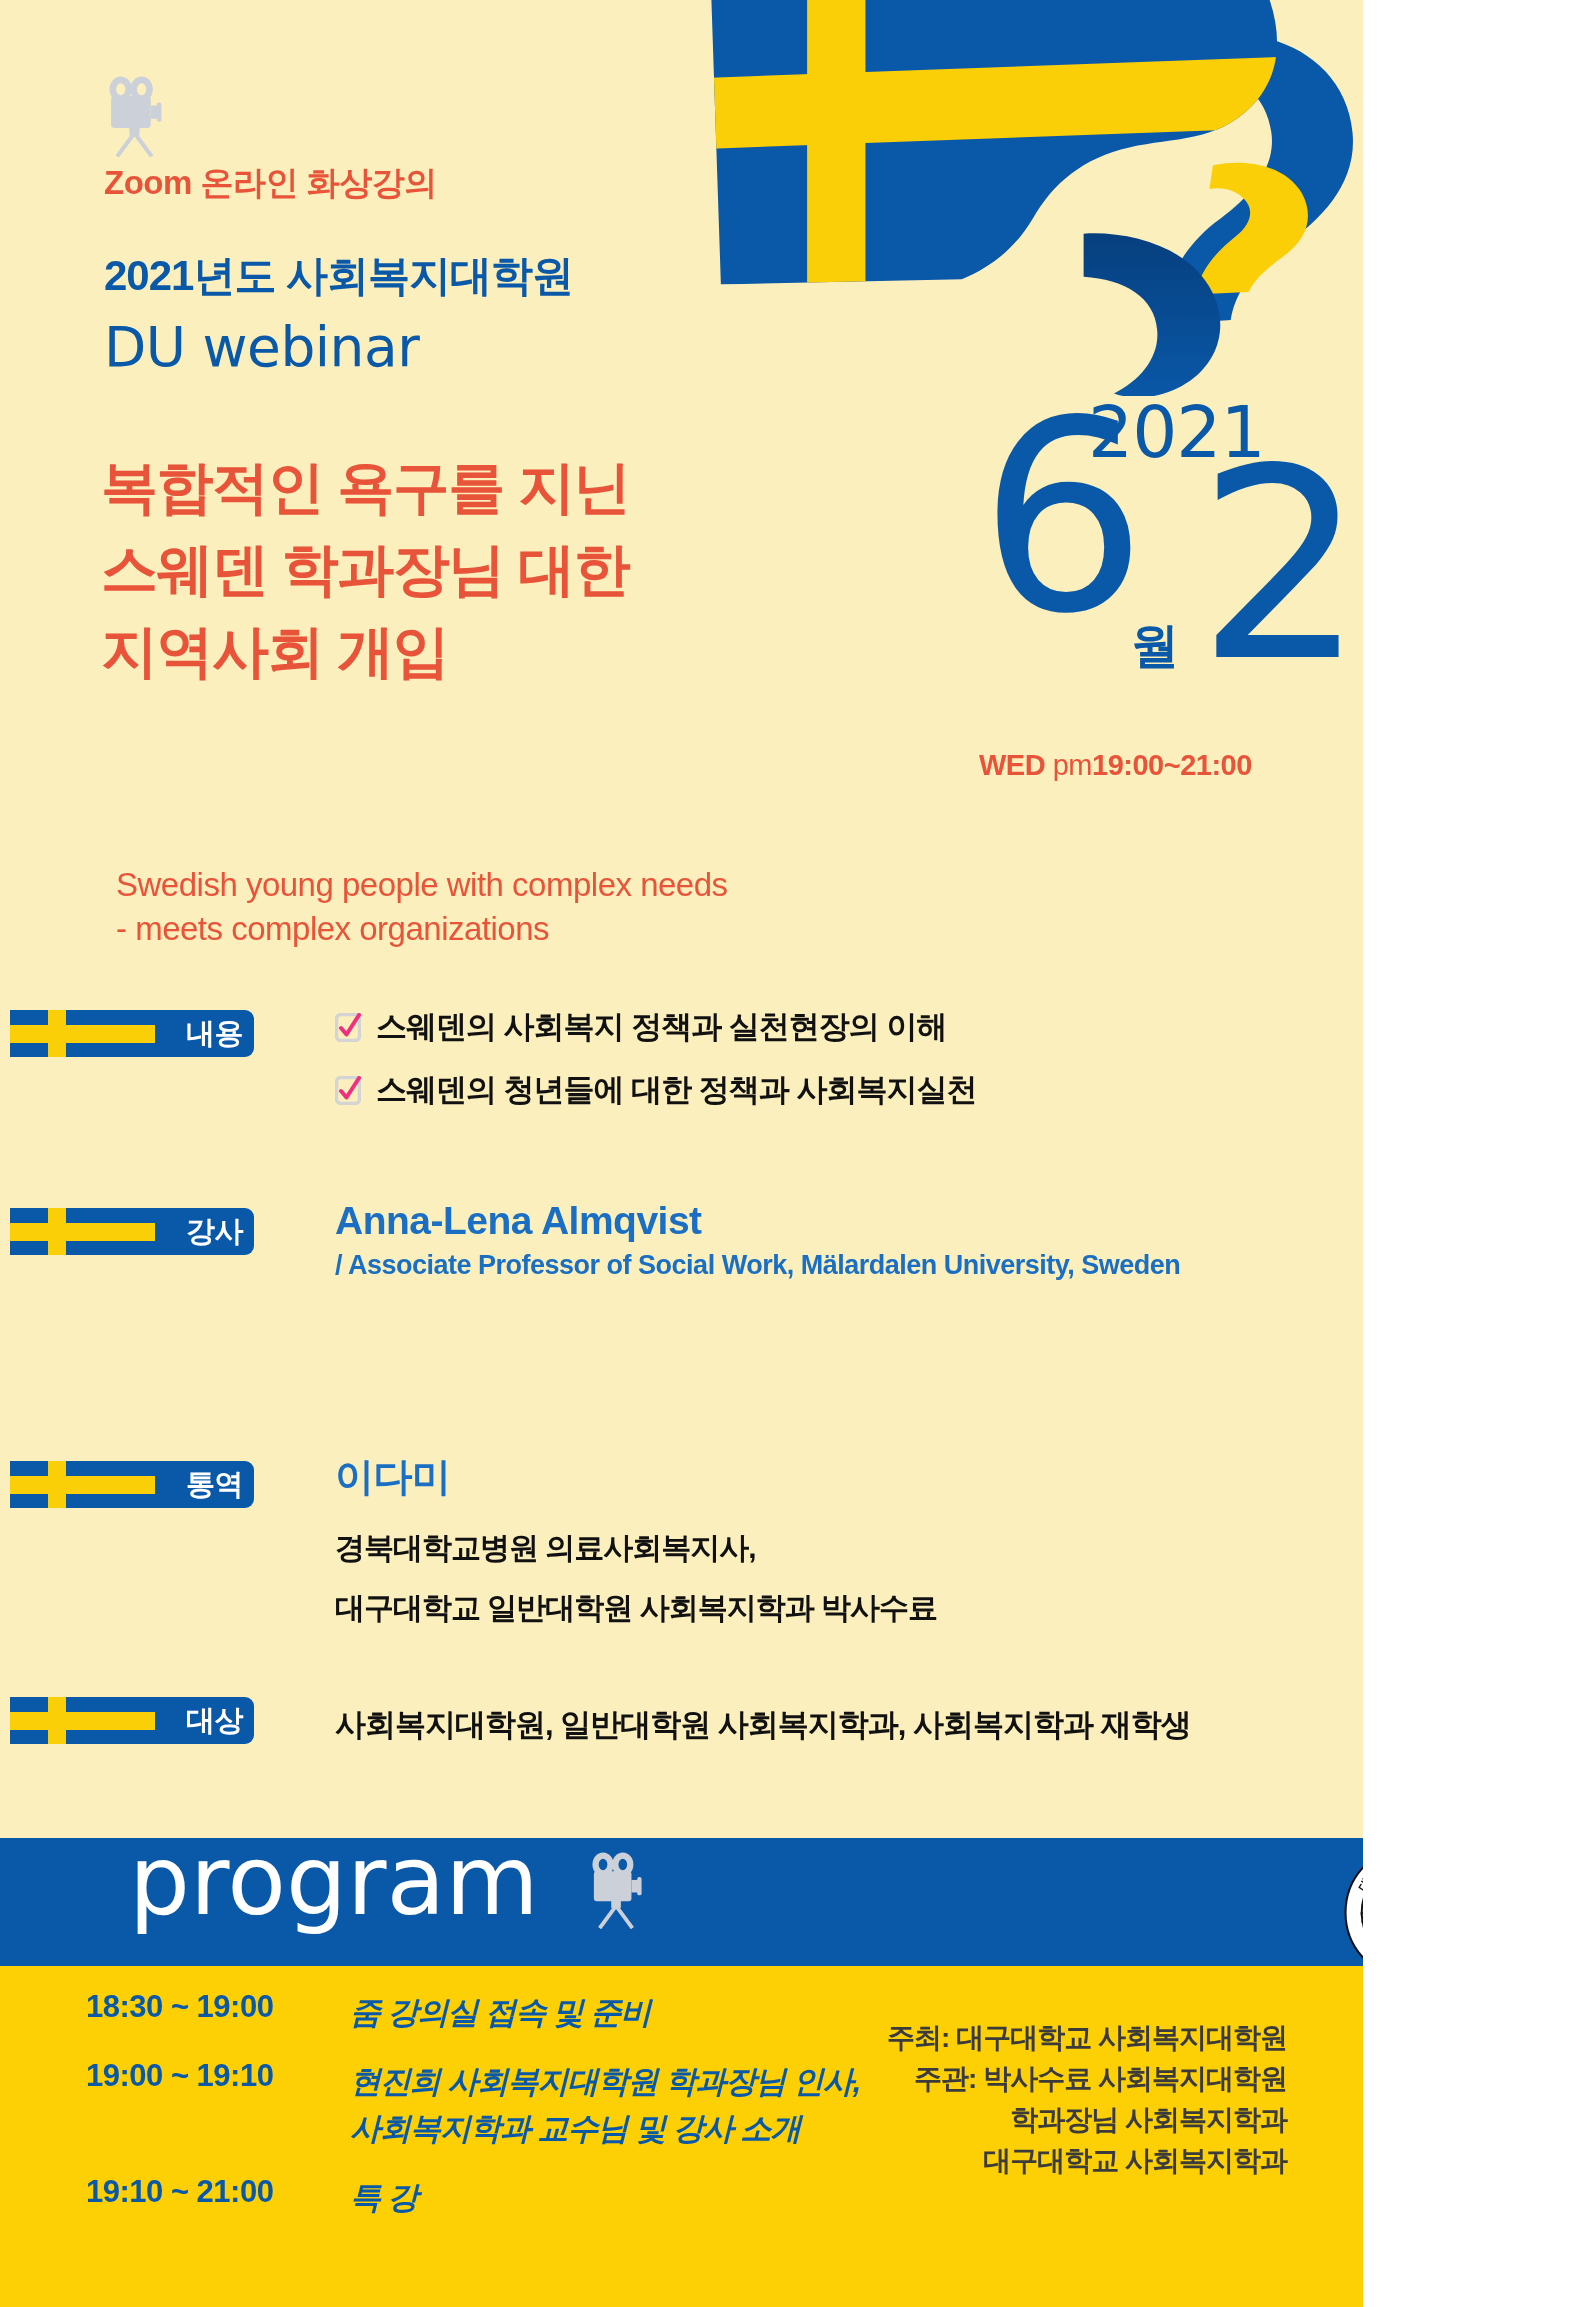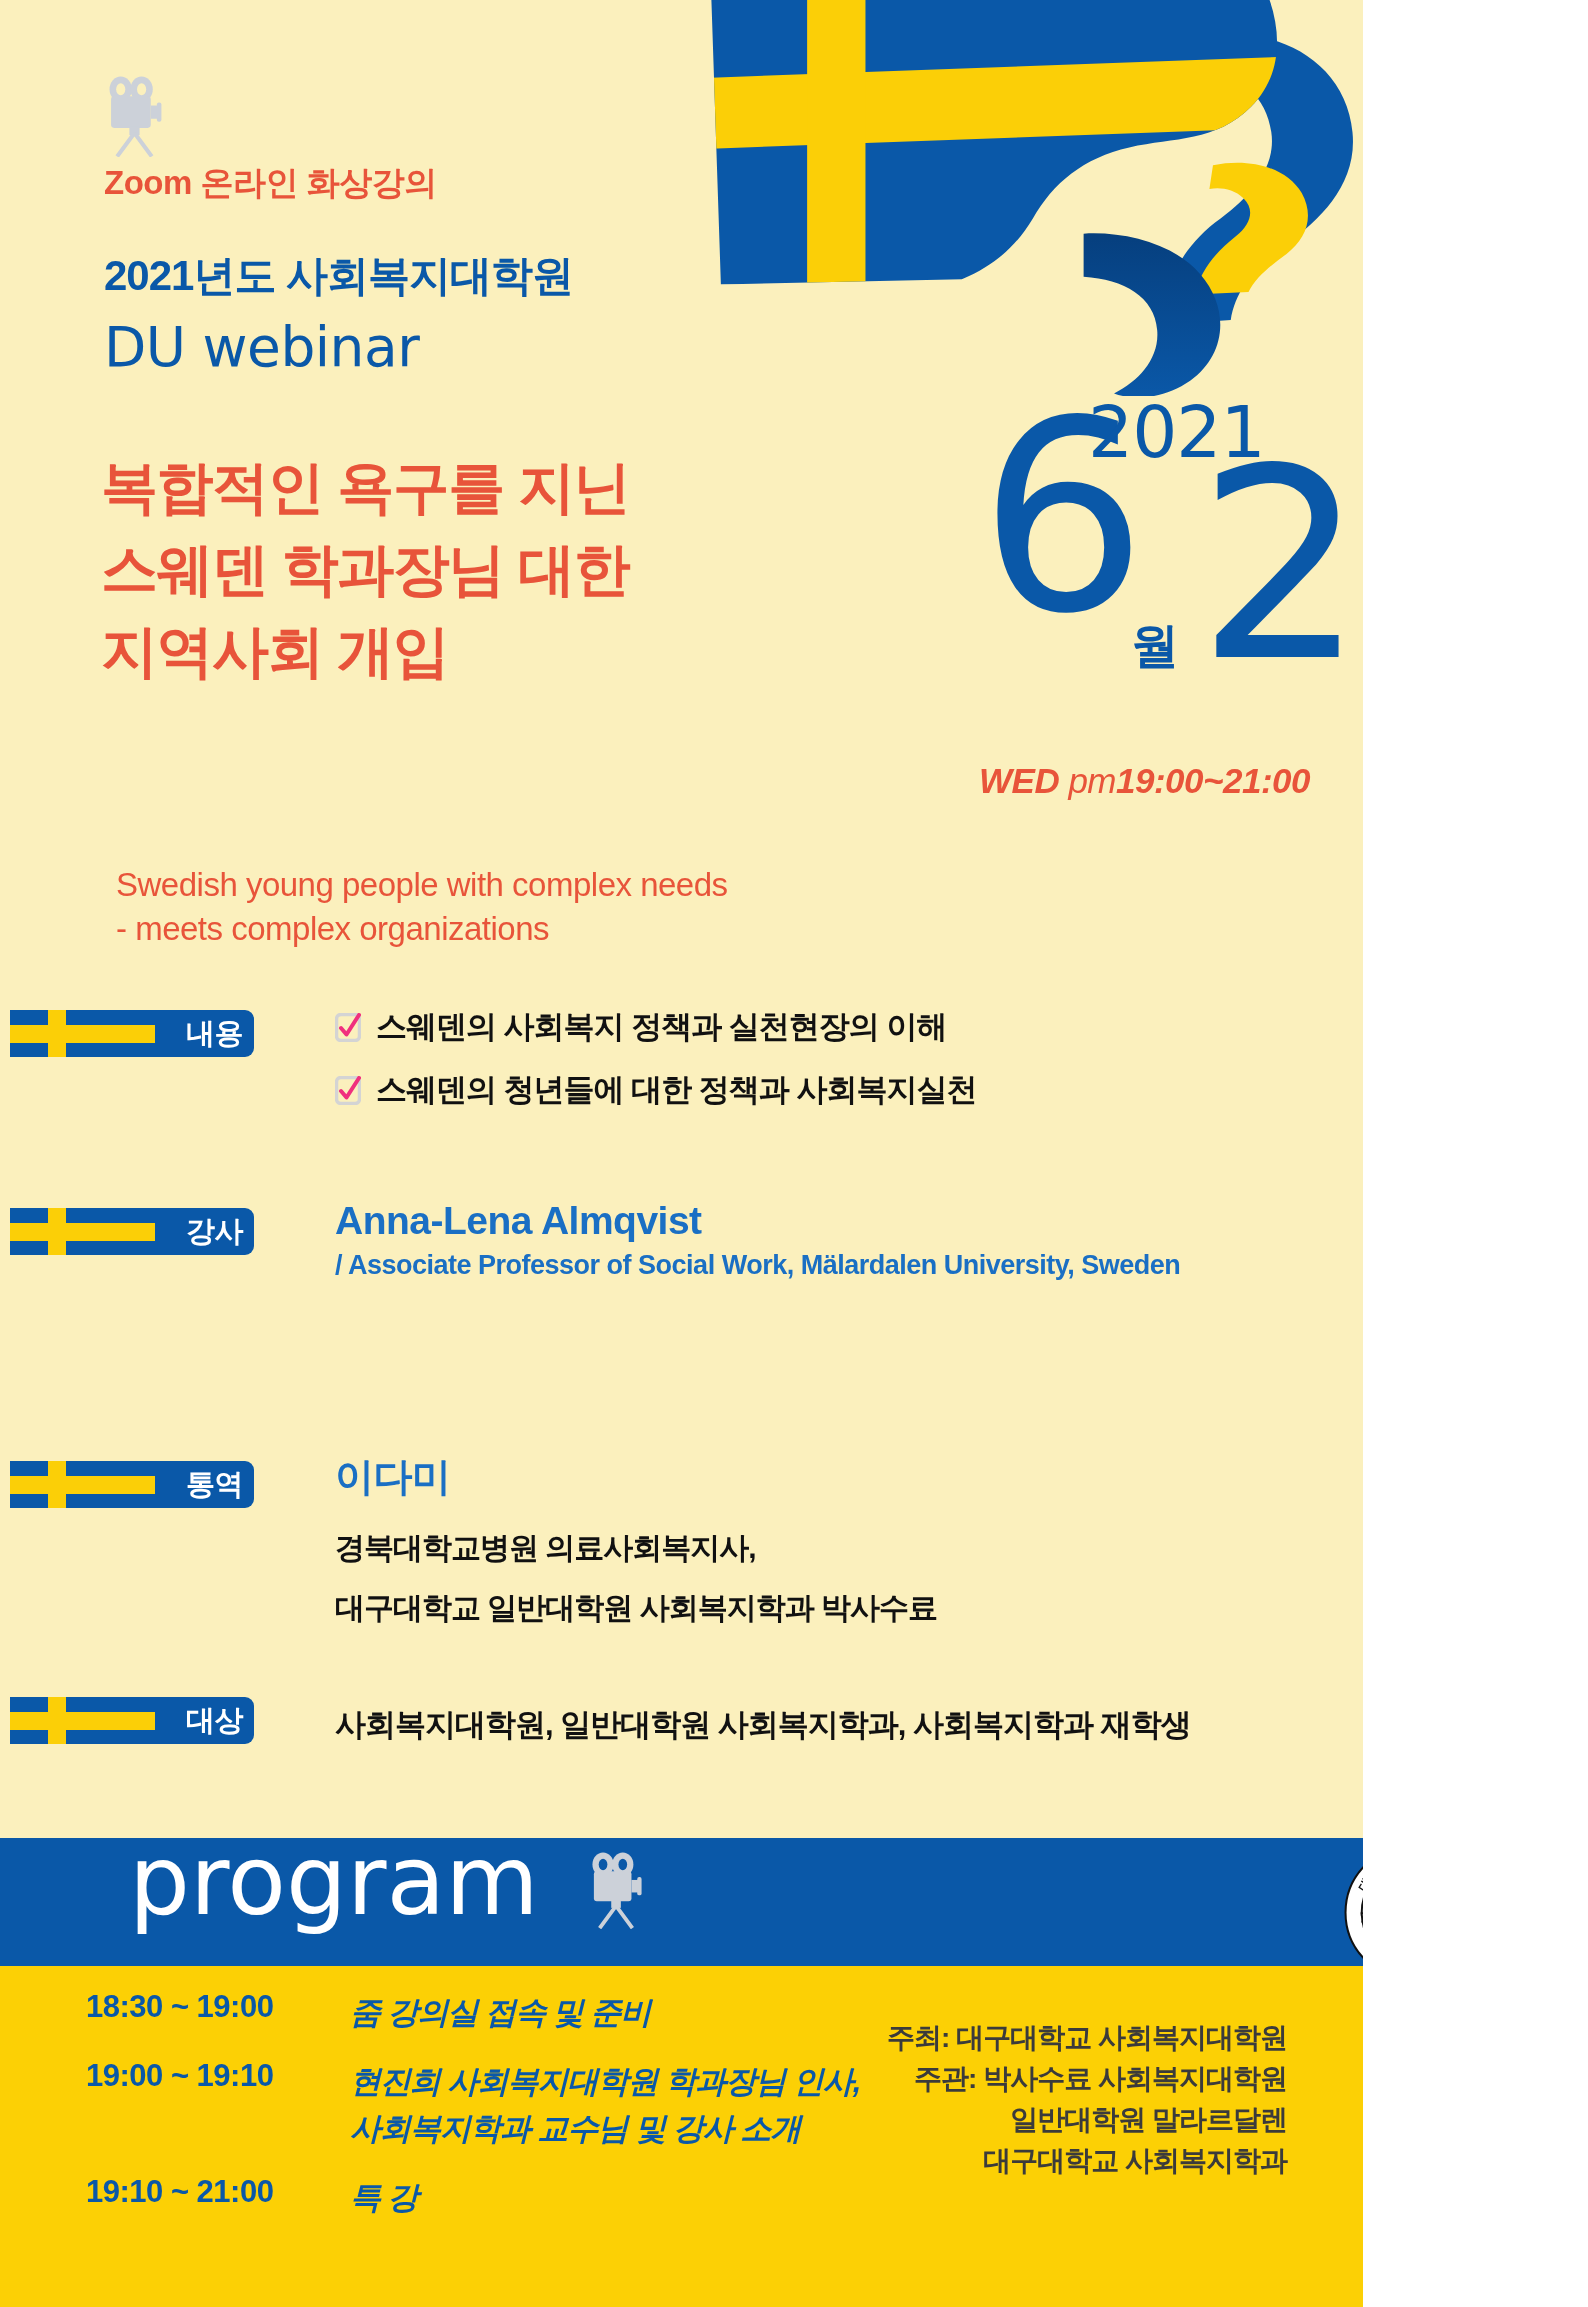--- a/index.html
+++ b/index.html
@@ -156,28 +156,27 @@
     left: 401px;
     top: 279px;
     font-size: 48px;
     font-weight: 700;
     color: #0a58a8;
   }
   .d-time {
     position: absolute;
     left: 2(0);
     left: 0px;
-    top: 370px;
+    top: 358px;
     width: 589px;
-    font-size: 35px;
+    font-size: 29px;
     font-weight: 700;
     color: #e8543a;
     white-space: nowrap;
     letter-spacing: -0.5px;
-    font-style: italic;
   }
   .d-time .lt { font-weight: 400; }
 
   
   .sec {
     position: absolute;
     left: 0;
     width: 1588px;
   }
   .badge {
@@ -557,18 +556,18 @@
       <div class="sched-time">19:10 ~ 21:00</div>
       <div>
         <div class="sched-desc">특  강</div>
       </div>
     </div>
   </div>
 
   <div class="host-block">
     <div class="host-line">주최: 대구대학교 사회복지대학원</div>
     <div class="host-line">주관: 박사수료 사회복지대학원</div>
-    <div class="host-line">일반대학원 말라르달렌</div>
+    <div class="host-line">학과장님 사회복지학과</div>
     <div class="host-line">대구대학교 사회복지학과</div>
   </div>
 
 </div>
 
 
 </body></html>

